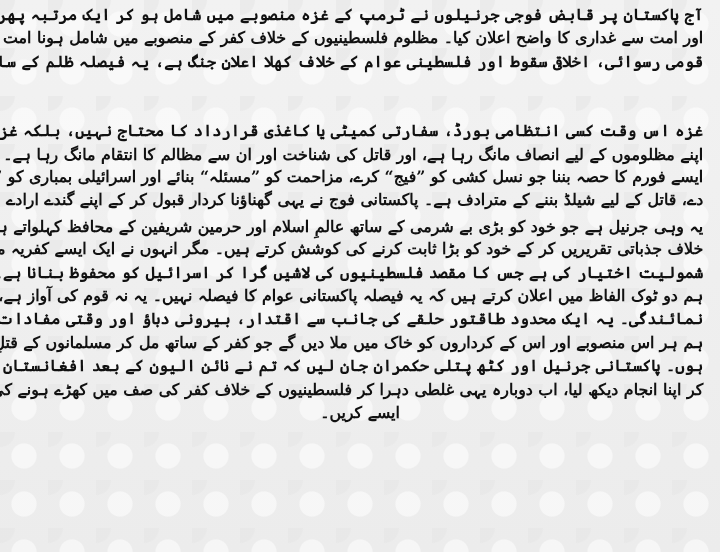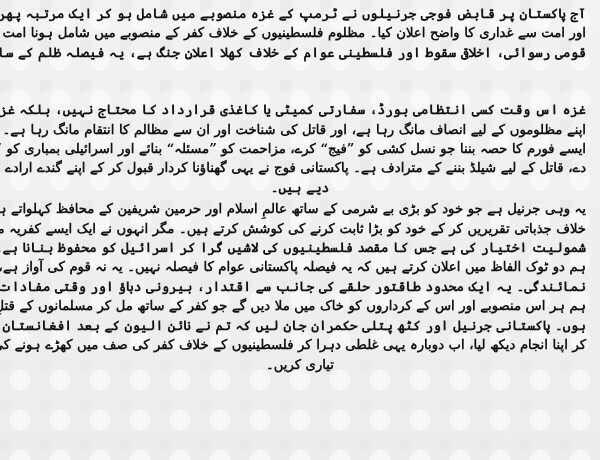--- a/index.html
+++ b/index.html
@@ -53,33 +53,32 @@
     <span class="line">قومی رسوائی، اخلاقی سقوط اور فلسطینی عوام کے خلاف کھلا اعلانِ جنگ ہے، یہ فیصلہ ظلم کے ساتھ عملی صف بندی ہے۔</span>
   </p>
 
   <div class="spacer-large"></div>
 
   <p class="para">
     <span class="line">غزہ اس وقت کسی انتظامی بورڈ، سفارتی کمیٹی یا کاغذی قرارداد کا محتاج نہیں، بلکہ غزہ اپنی آزادی کے لیے خون مانگ رہا ہے،</span>
     <span class="line">اپنے مظلوموں کے لیے انصاف مانگ رہا ہے، اور قاتل کی شناخت اور ان سے مظالم کا انتقام مانگ رہا ہے۔ ایسے میں کسی بھی</span>
     <span class="line">ایسے فورم کا حصہ بننا جو نسل کشی کو ”فیج“ کرے، مزاحمت کو ”مسئلہ“ بنائے اور اسرائیلی بمباری کو ”تنازع“ کہہ کر دھندلا</span>
     <span class="line">دے، قاتل کے لیے شیلڈ بننے کے مترادف ہے۔ پاکستانی فوج نے یہی گھناؤنا کردار قبول کر کے اپنے گندے ارادے ظاہر کر</span>
-    <span class="line">دیے ہیں۔</span>
   </p>
 
   <div class="spacer-small"></div>
 
   <p class="para">
     <span class="line">یہ وہی جرنیل ہے جو خود کو بڑی بے شرمی کے ساتھ عالمِ اسلام اور حرمین شریفین کے محافظ کہلواتے ہیں، اور اسرائیل کے</span>
     <span class="line">خلاف جذباتی تقریریں کر کے خود کو بڑا ثابت کرنے کی کوشش کرتے ہیں۔ مگر انہوں نے ایک ایسے کفریہ منصوبے میں</span>
     <span class="line">شمولیت اختیار کی ہے جس کا مقصد فلسطینیوں کی لاشیں گرا کر اسرائیل کو محفوظ بنانا ہے۔</span>
   </p>
 
   <p class="para">
     <span class="line">ہم دو ٹوک الفاظ میں اعلان کرتے ہیں کہ یہ فیصلہ پاکستانی عوام کا فیصلہ نہیں۔ یہ نہ قوم کی آواز ہے، نہ اس کے ضمیر کی</span>
     <span class="line">نمائندگی۔ یہ ایک محدود طاقتور حلقے کی جانب سے اقتدار، بیرونی دباؤ اور وقتی مفادات کے عوض قومی غیرت کی نیلامی ہے۔</span>
     <span class="line">ہم ہر اس منصوبے اور اس کے کرداروں کو خاک میں ملا دیں گے جو کفر کے ساتھ مل کر مسلمانوں کے قتلِ عام کا خیال رکھتے</span>
     <span class="line">ہوں۔ پاکستانی جرنیل اور کٹھ پتلی حکمران جان لیں کہ تم نے نائن الیون کے بعد افغانستان کے خلاف کفر کے ساتھ کھڑے ہو</span>
     <span class="line">کر اپنا انجام دیکھ لیا، اب دوبارہ یہی غلطی دہرا کر فلسطینیوں کے خلاف کفر کی صف میں کھڑے ہونے کی بھاری قیمت چکانے کی</span>
-    <span class="line">تیاری کریں۔</span>
+    <span class="line">ایسے کریں۔</span>
   </p>
 
 </div>
 
 </body></html>

